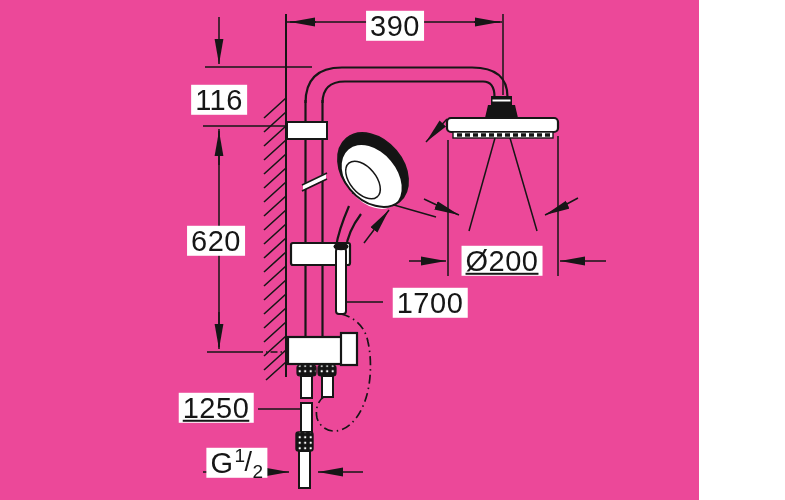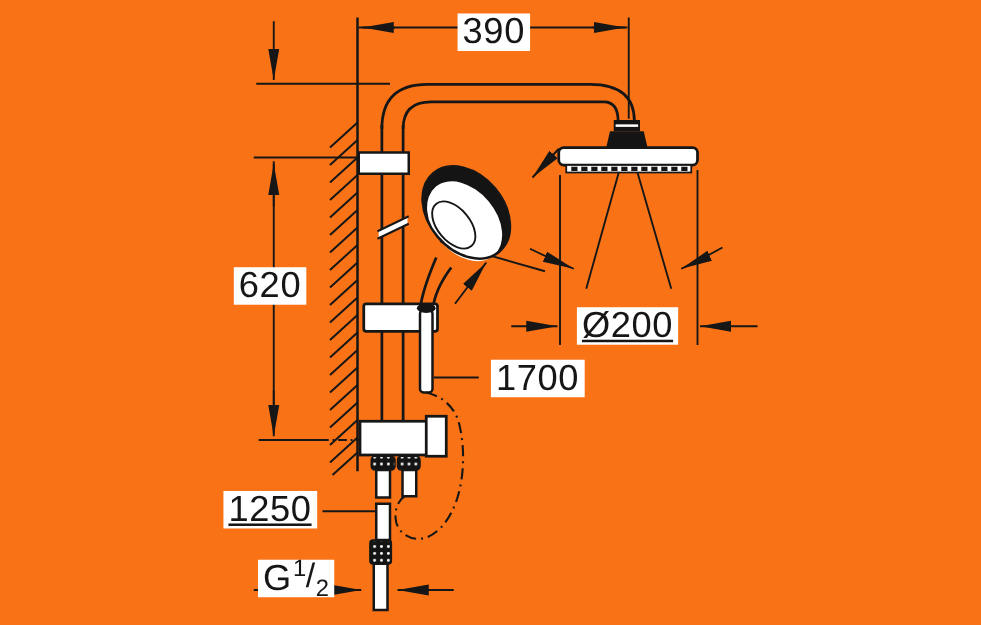--- a/index.html
+++ b/index.html
@@ -1,16 +1,16 @@
 <!DOCTYPE html>
 <html><head>
 <meta charset="utf-8">
 <style>
   html,body{margin:0;padding:0;background:#ffffff;}
-  #stage{position:relative;width:785px;height:500px;background:#f97316;overflow:hidden;
+  #stage{position:relative;width:699px;height:500px;background:#ec4899;overflow:hidden;
          font-family:"Liberation Sans",sans-serif;}
   #stage svg{position:absolute;left:0;top:0;}
   .lbl{position:absolute;transform:translate(-50%,-50%);background:#ffffff;
        padding:0 4px;font-size:29px;line-height:1.05;color:#161616;white-space:nowrap;
        letter-spacing:0.5px;}
   .thread{font-size:29px;}
   .thread .sup{font-size:19px;position:relative;top:-11px;left:1px;}
   .thread .slash{font-size:27px;position:relative;top:-2px;}
   .thread .sub{font-size:19px;position:relative;top:5px;}
 </style>
@@ -139,21 +139,22 @@
 
     <line x1="258" y1="409" x2="300" y2="409" stroke="#161616" stroke-width="1.5"></line>
 
     <g stroke="#161616" fill="none">
       <line x1="203" y1="472" x2="289" y2="472" stroke-width="1.5" marker-end="url(#ah)"></line>
       <line x1="363" y1="472" x2="318" y2="472" stroke-width="1.5" marker-end="url(#ah)"></line>
     </g>
   </svg>
 
   <div class="lbl" style="left:395px;top:26px;">390</div>
-  <div class="lbl" style="left:216px;top:229px;">620</div>
+  <div class="lbl" style="left:219px;top:100px;">116</div>
+  <div class="lbl" style="left:216px;top:241px;">620</div>
   <div class="lbl" style="left:502px;top:261px;text-decoration:underline;">Ø200</div>
   <div class="lbl" style="left:430px;top:303px;">1700</div>
   <div class="lbl" style="left:216px;top:408px;text-decoration:underline;">1250</div>
 
   <div class="lbl thread" style="left:237px;top:463px;">
     <span>G</span><span class="sup">1</span><span class="slash">/</span><span class="sub">2</span>
   </div>
 
 </div>
 

